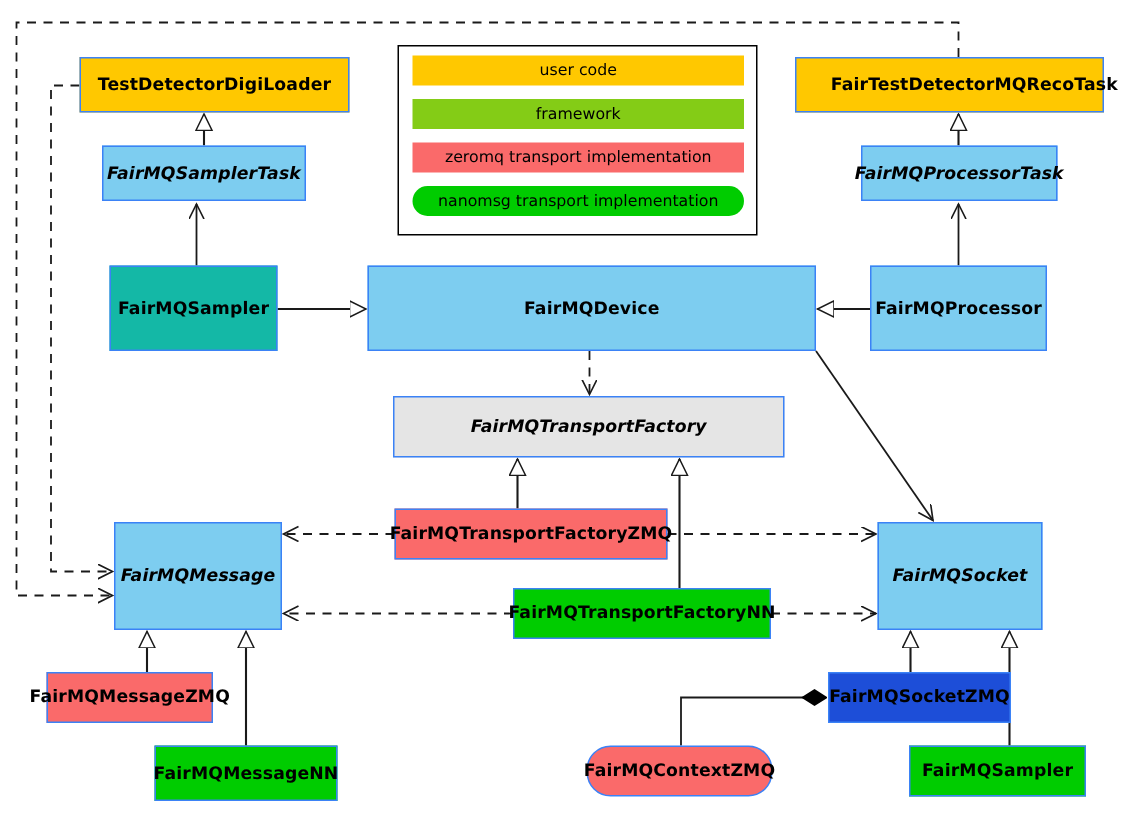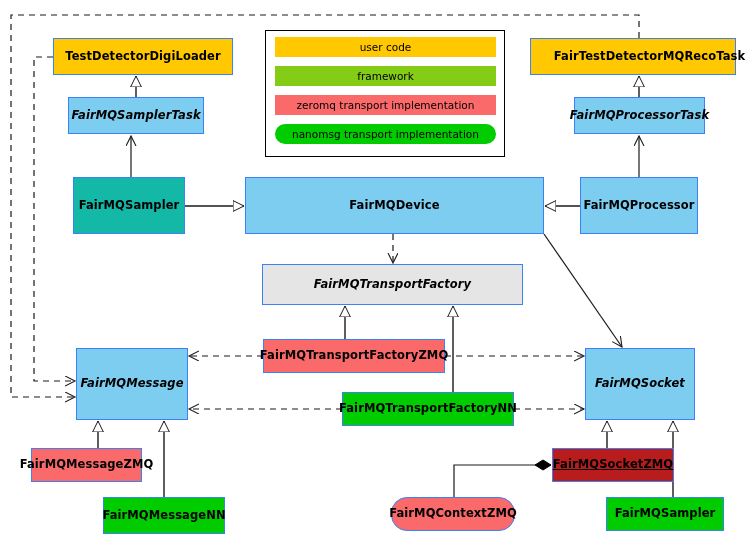--- a/index.html
+++ b/index.html
@@ -134,21 +134,21 @@
       <div class="node" style="left: 73px; top: 177px; width: 112px; height: 57px; background: #14b8a6;">FairMQSampler</div>
       <div class="node" style="left: 245px; top: 177px; width: 299px; height: 57px; background: rgb(125, 205, 240);">FairMQDevice</div>
       <div class="node" style="left: 580px; top: 177px; width: 118px; height: 57px; background: rgb(125, 205, 240);">FairMQProcessor</div>
       <div class="node abstract" style="left: 262px; top: 264px; width: 261px; height: 41px; background: #e5e5e5;">FairMQTransportFactory</div>
       <div class="node" style="left: 263px; top: 339px; width: 182px; height: 34px; background: rgb(250, 106, 106);">FairMQTransportFactoryZMQ</div>
       <div class="node" style="left: 342px; top: 392px; width: 172px; height: 34px; background: rgb(0, 204, 0);">FairMQTransportFactoryNN</div>
       <div class="node abstract" style="left: 76px; top: 348px; width: 112px; height: 72px; background: rgb(125, 205, 240);">FairMQMessage</div>
       <div class="node abstract" style="left: 585px; top: 348px; width: 110px; height: 72px; background: rgb(125, 205, 240);">FairMQSocket</div>
       <div class="node" style="left: 31px; top: 448px; width: 111px; height: 34px; background: rgb(250, 106, 106);">FairMQMessageZMQ</div>
       <div class="node" style="left: 103px; top: 497px; width: 122px; height: 37px; background: rgb(0, 204, 0);">FairMQMessageNN</div>
-      <div class="node" style="left: 552px; top: 448px; width: 122px; height: 34px; background: #b91c1c; text-decoration: underline;">FairMQSocketZMQ</div>
+      <div class="node" style="left: 552px; top: 448px; width: 122px; height: 34px; background: #1d4ed8;">FairMQSocketZMQ</div>
       <div class="node" style="left: 391px; top: 497px; width: 124px; height: 34px; background: rgb(250, 106, 106); border-radius: 16px;">FairMQContextZMQ</div>
       <div class="node" style="left: 606px; top: 497px; width: 118px; height: 34px; background: rgb(0, 204, 0);">FairMQSampler</div>
     </div>
 
   <div class="legend-box" style="left:265px; top:30px; width:240px; height:127px;">
   </div>
   <div id="legend-layer">
       <div class="legend-row" style="left: 275px; top: 37px; width: 221px; height: 20px; background: rgb(255, 200, 0);">user code</div>
       <div class="legend-row" style="left: 275px; top: 66px; width: 221px; height: 20px; background: #84cc16; text-align: center;">framework</div>
       <div class="legend-row" style="left: 275px; top: 95px; width: 221px; height: 20px; background: rgb(250, 106, 106);">zeromq transport implementation</div>

